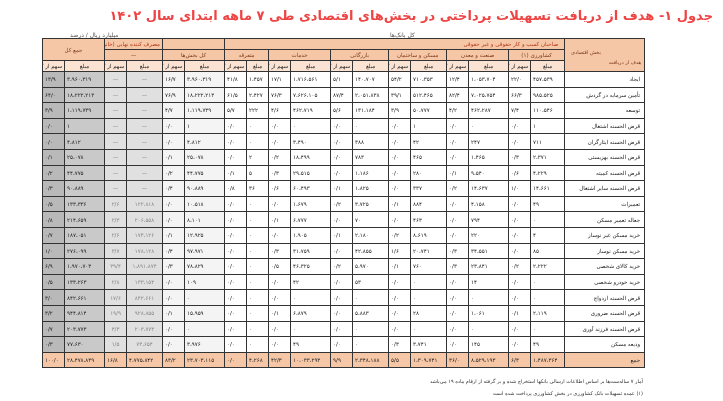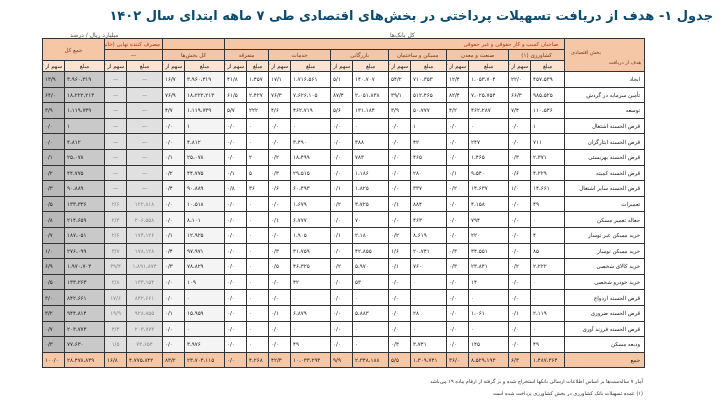--- a/index.html
+++ b/index.html
@@ -1,17 +1,17 @@
 <!DOCTYPE html>
 <html><head>
 <meta charset="utf-8">
 <style>
   html, body { margin:0; padding:0; background:#ffffff; }
   body { width:723px; height:401px; position:relative; overflow:hidden; font-family:"DejaVu Sans", sans-serif; color:#222; }
-  .title { position:absolute; right:10px; top:8px; font-size:13px; font-weight:bold; direction:rtl; white-space:nowrap; color:#0c4a6e; }
+  .title { position:absolute; right:10px; top:8px; font-size:13px; font-weight:bold; direction:rtl; white-space:nowrap; color:#ef4444; }
   .unit { position:absolute; left:70px; top:31px; font-size:6px; direction:rtl; color:#555; }
   .banks { position:absolute; left:390px; top:31px; font-size:6px; direction:rtl; color:#555; }
   table { position:absolute; left:42px; top:38px; width:600px; border-collapse:collapse; table-layout:fixed; direction:rtl; font-size:5.5px; }
   td, th { border:1px solid #333; padding:0 2px; height:14.6px; text-align:left; white-space:nowrap; overflow:hidden; font-weight:normal; }
   th { height:10px; text-align:center; }
   .hdr { background:#f6c7a7; color:#7a3a1a; }
   .hdr-top { background:#f6c7a7; color:#b23a1a; text-align:right; padding-right:6px; }
   .sub { background:#fbe3d4; }
   .lbl { text-align:right; background:#fff; padding-right:4px; }
   .grand1 { background:#b9b9b9; }

